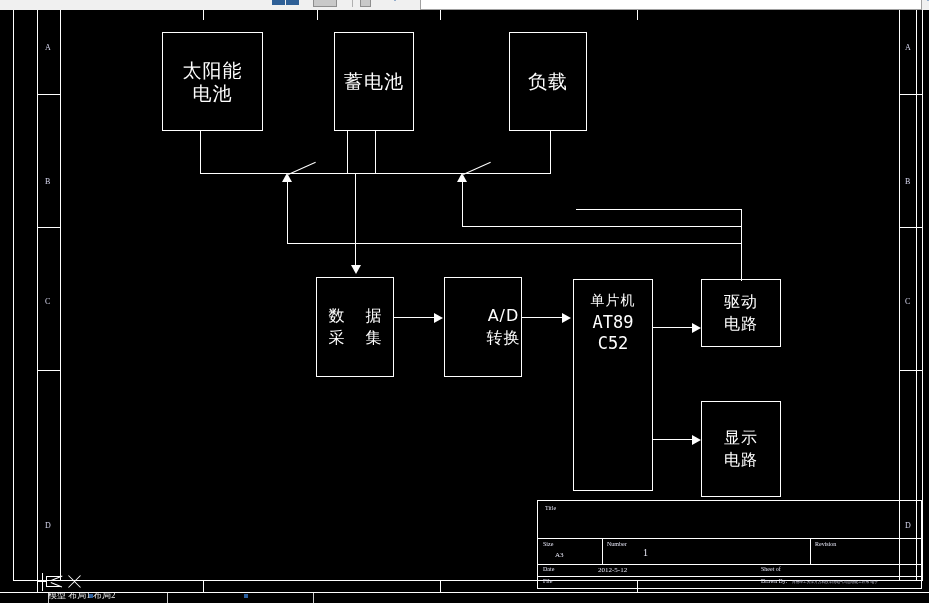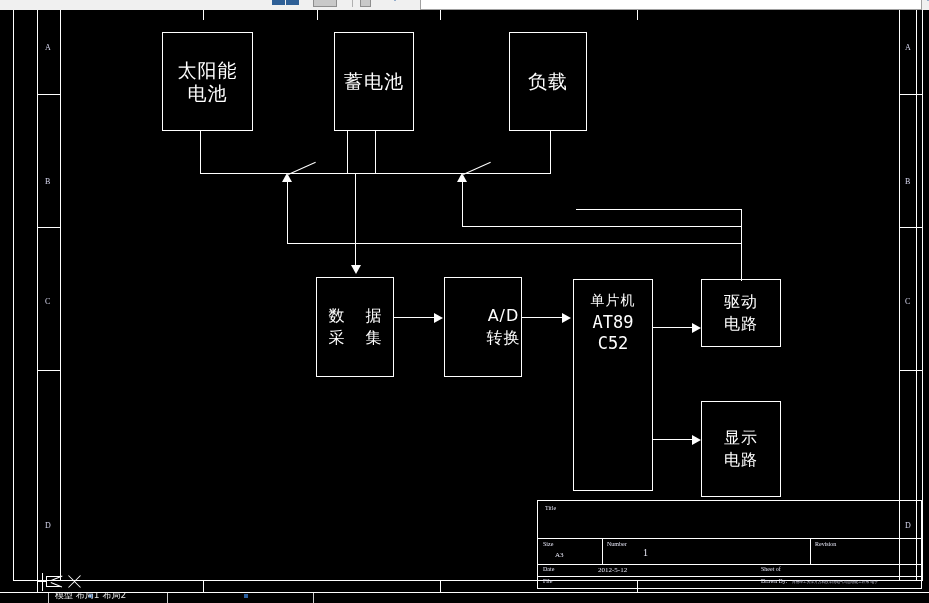--- a/index.html
+++ b/index.html
@@ -167,21 +167,21 @@
   <div class="ln v" style="left:203px;top:0px;height:10px;"></div>
   <div class="ln v" style="left:317px;top:0px;height:10px;"></div>
   <div class="ln v" style="left:440px;top:0px;height:10px;"></div>
   <div class="ln v" style="left:637px;top:0px;height:10px;"></div>
 
   <div class="ln v" style="left:203px;top:570px;height:13px;"></div>
   <div class="ln v" style="left:440px;top:570px;height:13px;"></div>
   <div class="ln v" style="left:637px;top:570px;height:13px;"></div>
   <div class="ln h" style="left:0px;top:582px;width:929px;"></div>
 
-  <div class="blk big" id="blk-solar" style="left:162px;top:22px;width:91px;height:99px;">
+  <div class="blk big" id="blk-solar" style="left:162px;top:22px;width:101px;height:99px;">
     <span class="l">太阳能</span>
     <span class="l">电池</span>
   </div>
 
   <div class="blk big" id="blk-load" style="left:509px;top:22px;width:78px;height:99px;">
     <span class="l">负载</span>
   </div>
 
   <div class="blk big" id="blk-battery" style="left:334px;top:22px;width:80px;height:99px;">
     <span class="l">蓄电池</span>
@@ -304,14 +304,14 @@
   </div>
 
 </div>
 
 <div id="status-strip">
   <div class="st-sep" style="left:48px;"></div>
   <div class="st-sep" style="left:167px;"></div>
   <div class="st-sep" style="left:313px;"></div>
   <div class="st-dot" style="left:89px;"></div>
   <div class="st-dot" style="left:244px;"></div>
-  <div class="st-txt" style="left:55px;">模型  布局1  布局2</div>
+  <div class="st-txt" style="left:48px;font-family:Liberation Serif, serif;">模型  布局1  布局2</div>
 </div>
 
 </body></html>

